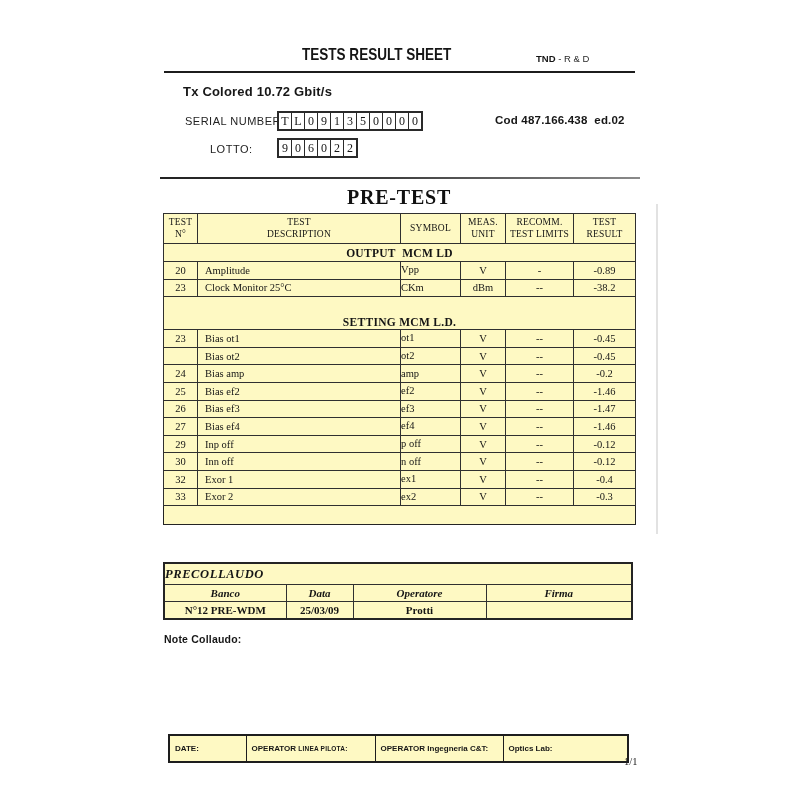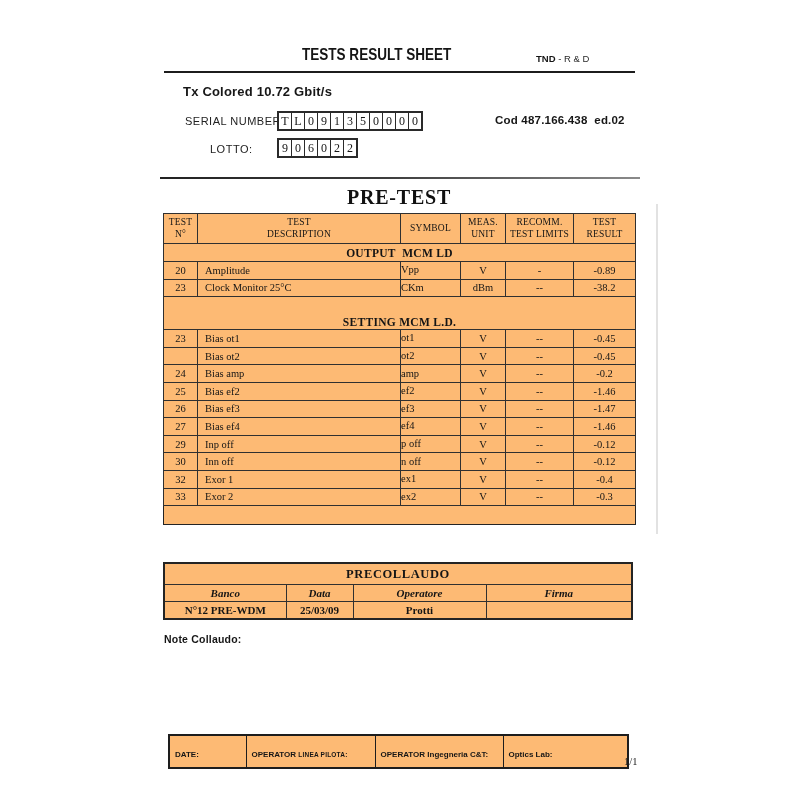--- a/index.html
+++ b/index.html
@@ -34,21 +34,21 @@
   }
   .char-box:first-child{border-left:none;}
 
   
   .rule-pretest{position:absolute;left:160px;top:177px;width:480px;height:2px;
     background:linear-gradient(90deg,#222 0%,#3a3a3a 45%,#8a8a8a 100%);}
   .pretest-title{
     position:absolute;left:163px;top:186px;width:472px;text-align:center;
     font-family:"Liberation Serif",serif;font-weight:bold;font-size:20px;letter-spacing:.8px;color:#111;
   }
-  table.sheet{border-collapse:collapse;table-layout:fixed;background:#fdba74;
+  table.sheet{border-collapse:collapse;table-layout:fixed;background:#fef9c3;
     font-family:"Liberation Serif",serif;color:#151515;}
   #pretest-table{position:absolute;left:163px;top:213px;width:472px;border:1.5px solid #242424;}
   #pretest-table th,#pretest-table td{border:1px solid #303030;padding:0;overflow:hidden;}
   #pretest-table thead th{
     height:29px;font-weight:normal;font-size:9.5px;line-height:1.25;
     white-space:pre-line;vertical-align:middle;text-align:center;letter-spacing:.2px;
   }
   #pretest-table tr.sec-a td{height:17px;}
   #pretest-table tr.sec-b td{height:31px;vertical-align:bottom;padding-bottom:1px;}
   #pretest-table tr.section-row td{
@@ -58,32 +58,32 @@
   #pretest-table td.c-n{text-align:center;font-size:10px;}
   #pretest-table td.c-desc{text-align:left;padding-left:7px;}
   #pretest-table td.c-symbol{text-align:left;vertical-align:bottom;padding-bottom:1px;}
   #pretest-table td.c-unit,#pretest-table td.c-limits,#pretest-table td.c-result{text-align:center;}
   #pretest-table tr.empty-last td{border:none;height:18px;}
 
   
   #precollaudo-table{position:absolute;left:163px;top:562px;width:468px;border:2px solid #242424;}
   #precollaudo-table td{border:1px solid #303030;padding:0;}
   #precollaudo-table tr.pc-title-row td{
-    height:20px;font-weight:bold;font-size:12.5px;
-    text-align:center;letter-spacing:.6px;
+    height:20px;font-style:italic;font-weight:bold;font-size:12.5px;
+    text-align:left;letter-spacing:.6px;
   }
   #precollaudo-table tr.pc-head-row td{height:16px;font-style:italic;font-weight:bold;font-size:11px;text-align:center;}
   #precollaudo-table tr.pc-data-row td{height:16px;font-weight:bold;font-size:11px;text-align:center;}
 
   .note-label{position:absolute;left:164px;top:633px;font-size:10.5px;font-weight:bold;letter-spacing:.2px;color:#161616;}
 
   
   #footer-table{position:absolute;left:168px;top:734px;width:459px;border:2px solid #1d1d1d;
     font-family:"Liberation Sans",sans-serif;}
-  #footer-table td{border:1px solid #1d1d1d;height:17px;vertical-align:top;padding:14px 0 0 5px;
+  #footer-table td{border:1px solid #1d1d1d;height:17px;vertical-align:top;padding:8px 0 0 5px;
     font-size:8px;font-weight:bold;color:#161616;white-space:nowrap;}
   #footer-table .sub{font-size:6.5px;letter-spacing:.2px;}
   .page-num{position:absolute;left:624px;top:756px;font-family:"Liberation Serif",serif;font-size:10.5px;color:#222;}
 
   
   .scan-line{position:absolute;left:656px;top:204px;width:2px;height:330px;background:#cbcbcb;opacity:.55;}
 </style>
 </head>
 <body>
 

